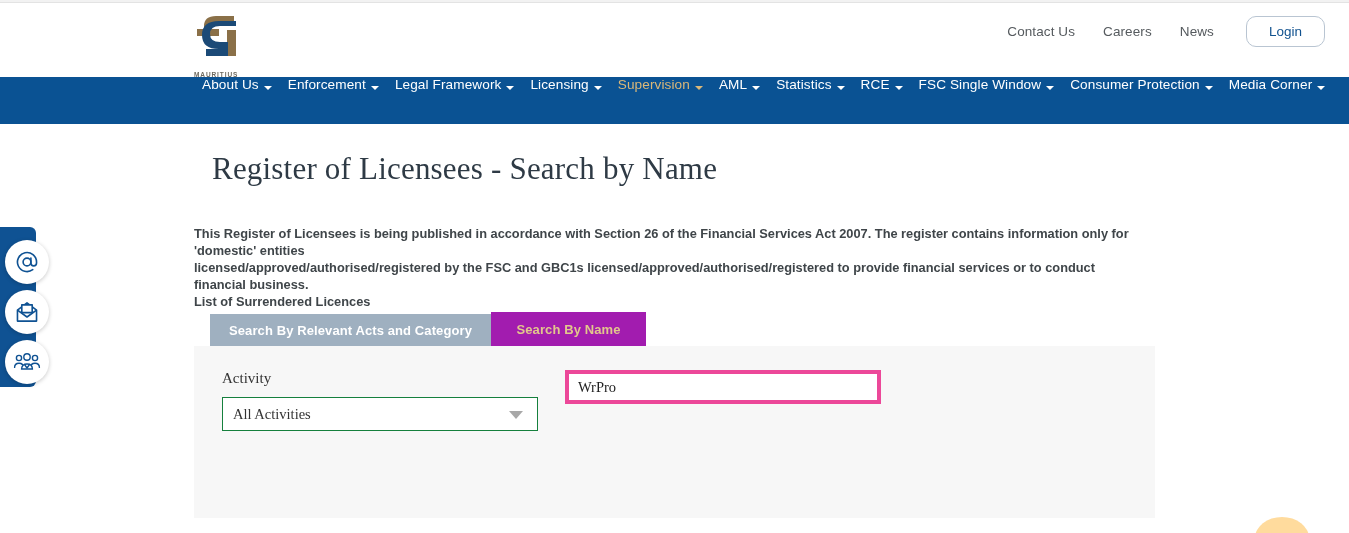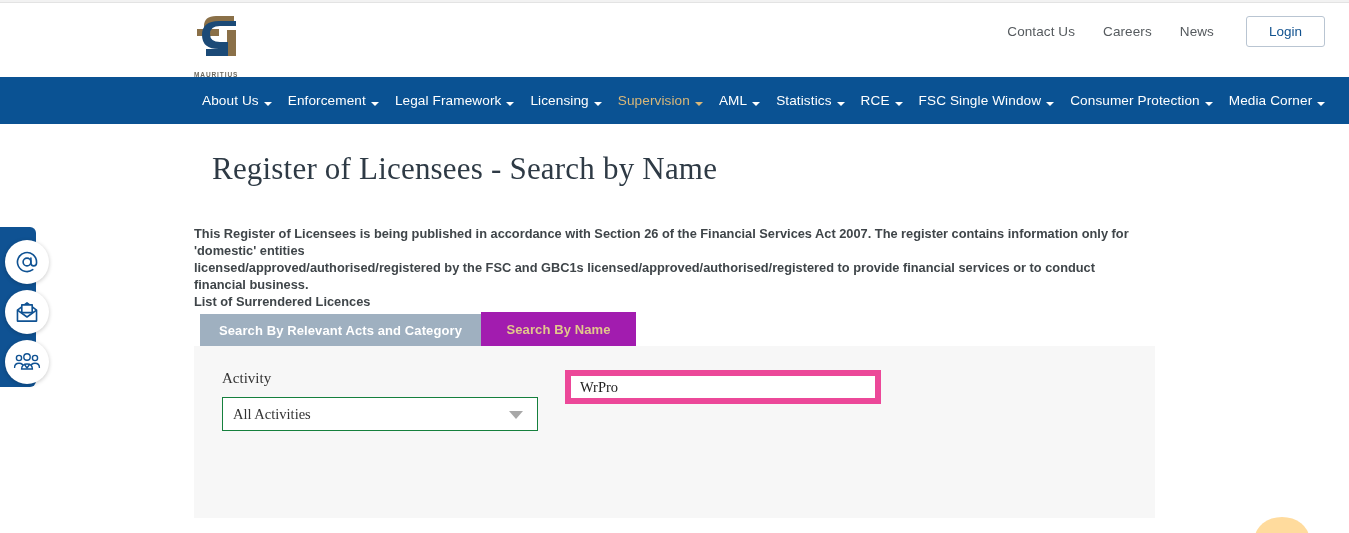--- a/index.html
+++ b/index.html
@@ -57,21 +57,21 @@
     font-size: 13.5px;
     color: #555a5e;
     text-decoration: none;
     padding: 0 14px;
     letter-spacing: 0.1px;
     white-space: nowrap;
   }
   .login-btn {
     margin-left: 18px;
     border: 1px solid #b9c5d2;
-    border-radius: 3px;
+    border-radius: 10px;
     color: #11528f;
     font-size: 13.5px;
     background: #ffffff;
     padding: 7px 22px;
     cursor: pointer;
     font-family: "Liberation Sans", sans-serif;
     white-space: nowrap;
   }
 
   
@@ -81,21 +81,21 @@
     width: 100%;
     height: 47px;
     background: #0a5293;
   }
   .mainnav-inner {
     position: absolute;
     left: 194px;
     top: 0;
     height: 47px;
     display: flex;
-    align-items: center;
+    align-items: flex-start;
   }
   .nav-item {
     color: #ffffff;
     font-size: 13.6px;
     padding: 0 8px;
     display: flex;
     align-items: center;
     cursor: pointer;
     white-space: nowrap;
     text-decoration: none;
@@ -142,21 +142,21 @@
     width: 950px;
     font-size: 12.8px;
     color: #3f4549;
     line-height: 17px;
   }
   .intro div { margin: 0; font-weight: bold; }
 
   
   .tabs {
     position: absolute;
-    left: 200px;
+    left: 210px;
     top: 188px;
     display: flex;
     align-items: flex-end;
     text-align: center;
   }
   .tab {
     height: 32px;
     display: flex;
     align-items: center;
     justify-content: center;
@@ -229,21 +229,21 @@
     width: 0; height: 0;
     border-left: 7px solid transparent;
     border-right: 7px solid transparent;
     border-top: 8px solid #a8a8a8;
   }
 
   .text-input {
     width: 316px;
     height: 34px;
     background: #ffffff;
-    border: 6px solid #ec4899;
+    border: 4px solid #ec4899;
     padding: 0 9px;
     font-family: "Liberation Serif", serif;
     font-size: 14.5px;
     color: #222222;
     outline: none;
   }
 
   .submit-btn {
     position: absolute;
     left: 28px;

